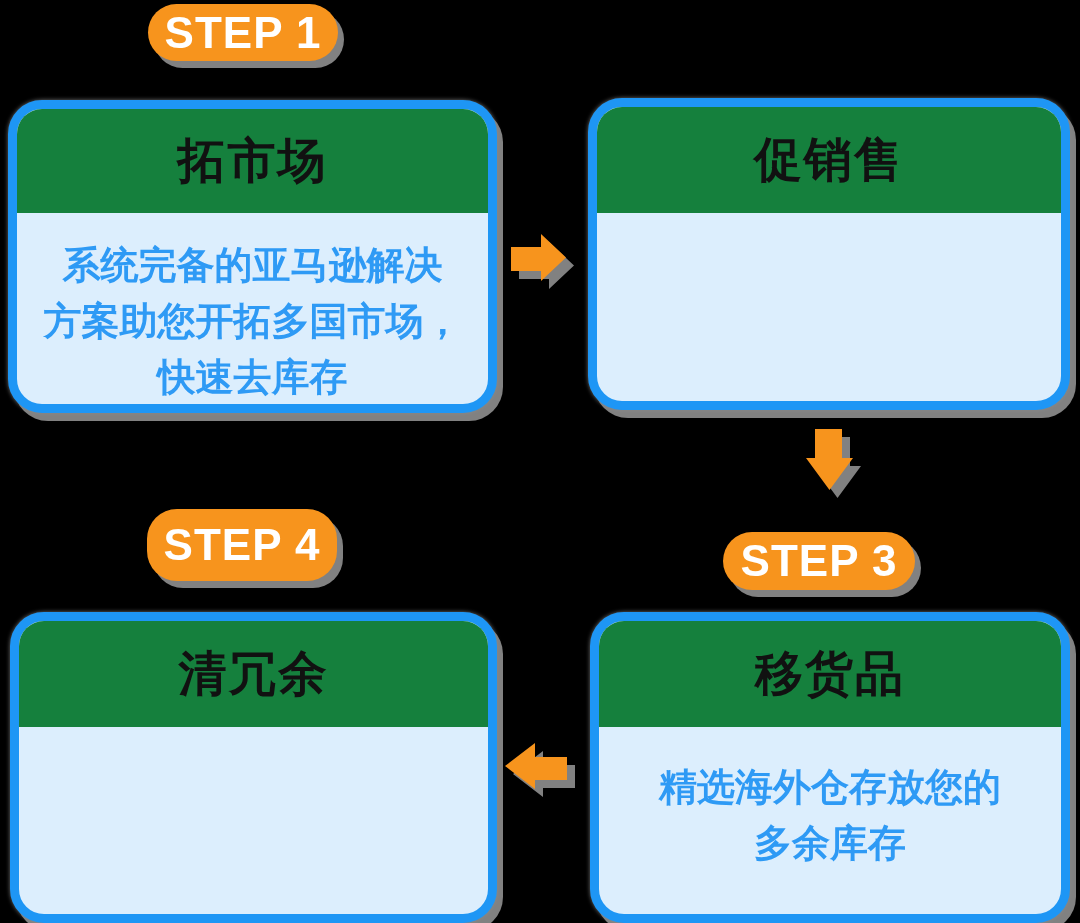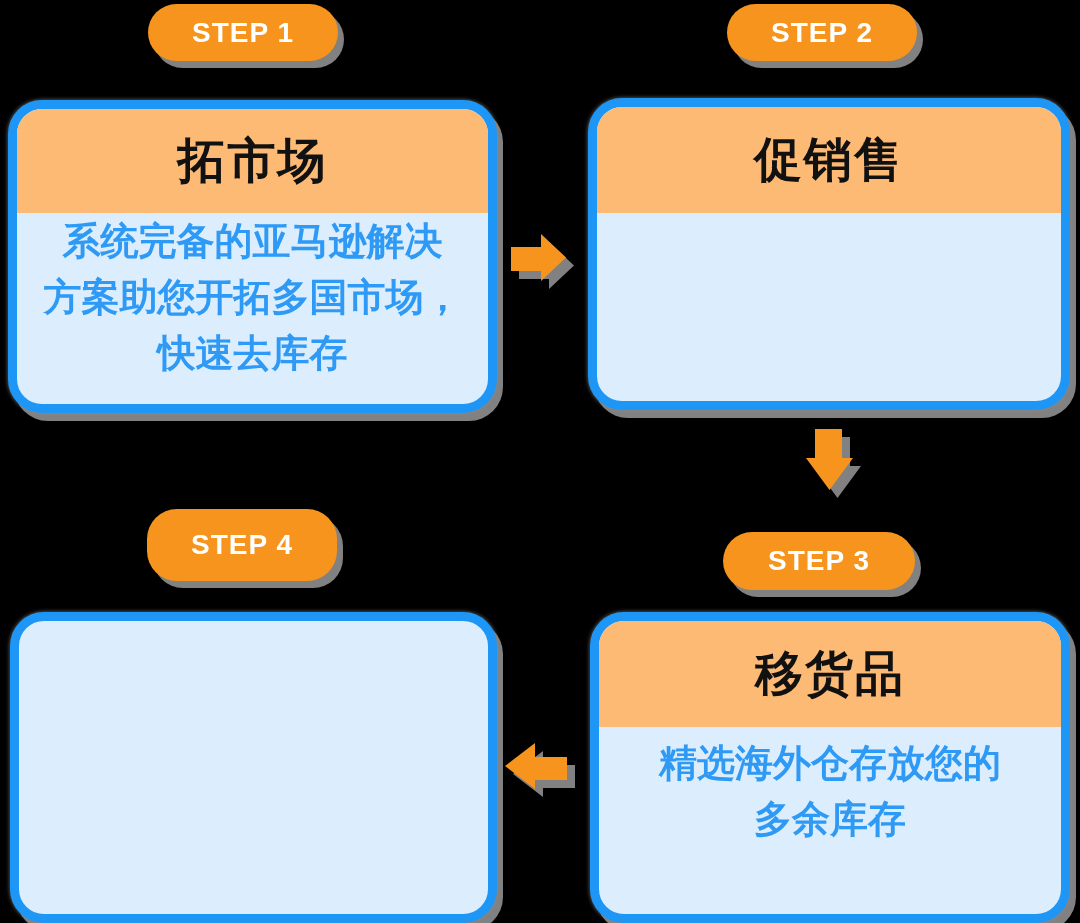--- a/index.html
+++ b/index.html
@@ -17,21 +17,21 @@
   }
   
   .badge {
     position: absolute;
     background: #F7941D;
     border-radius: 30px;
     color: #FFFFFF;
     display: flex;
     align-items: center;
     justify-content: center;
-    font-size: 28px;
+    font-size: 44px;
     font-weight: 600;
     letter-spacing: 1px;
     box-shadow: 6px 7px 0 rgba(140,140,140,0.92);
   }
   .badge-1 { left: 148px; top: 4px;   width: 190px; height: 57px; }
   .badge-2 { left: 727px; top: 4px;   width: 190px; height: 57px; }
   .badge-3 { left: 723px; top: 532px; width: 192px; height: 58px; }
   .badge-4 { left: 147px; top: 509px; width: 190px; height: 72px; }
 
   
@@ -45,36 +45,36 @@
     flex-direction: column;
     box-shadow: 6px 8px 0 rgba(140,140,140,0.92), 0 0 4px rgba(140,140,140,0.8);
     box-sizing: border-box;
   }
   .card-1 { left: 8px;   top: 100px; width: 489px; height: 313px; }
   .card-2 { left: 588px; top: 98px;  width: 482px; height: 312px; gap: 48px; }
   .card-3 { left: 590px; top: 612px; width: 480px; height: 311px; gap: 8px; }
   .card-4 { left: 10px;  top: 612px; width: 487px; height: 311px; }
 
   .card-header {
-    background: #fdba74;
+    background: #15803d;
     flex: 0 0 auto;
     height: 104px;
     display: flex;
     align-items: center;
     justify-content: center;
     font-size: 48px;
     font-weight: 700;
     color: #111111;
     letter-spacing: 2px;
   }
   .card-2 .card-header, .card-3 .card-header, .card-4 .card-header { height: 106px; }
 
   .card-body {
     flex: 1;
-    padding-top: 0;
+    padding-top: 24px;
     text-align: center;
     font-size: 38px;
     font-weight: 600;
     color: #2E9AF5;
     line-height: 56px;
     white-space: pre-line;
   }
 
   
   .arrow {
@@ -94,40 +94,38 @@
   <div class="badge badge-1">
     <span>STEP 1</span>
   </div>
   <div class="card card-1">
     <div class="card-header">拓市场</div>
     <div class="card-body">系统完备的亚马逊解决
 方案助您开拓多国市场，
 快速去库存</div>
   </div>
 
-  <div class="badge badge-2">
-    <span>STEP 2</span>
-  </div>
   <div class="card card-2">
     <div class="card-header">促销售</div>
   </div>
 
   <div class="badge badge-3">
     <span>STEP 3</span>
   </div>
   <div class="card card-3">
     <div class="card-header">移货品</div>
     <div class="card-body">精选海外仓存放您的
 多余库存</div>
   </div>
 
   <div class="badge badge-4">
     <span>STEP 4</span>
   </div>
   <div class="card card-4">
+    <div class="card-header">清冗余</div>
   </div>
 
   <svg class="arrow arrow-right" width="55" height="48" viewBox="0 0 55 48" xmlns="http://www.w3.org/2000/svg">
     <polygon points="0,13 30,13 30,0 55,23.5 30,47 30,37 0,37"></polygon>
   </svg>
 
   <svg class="arrow arrow-down" width="47" height="61" viewBox="0 0 47 61" xmlns="http://www.w3.org/2000/svg">
     <polygon points="9,0 36,0 36,29 47,29 23.5,61 0,29 9,29"></polygon>
   </svg>
 

